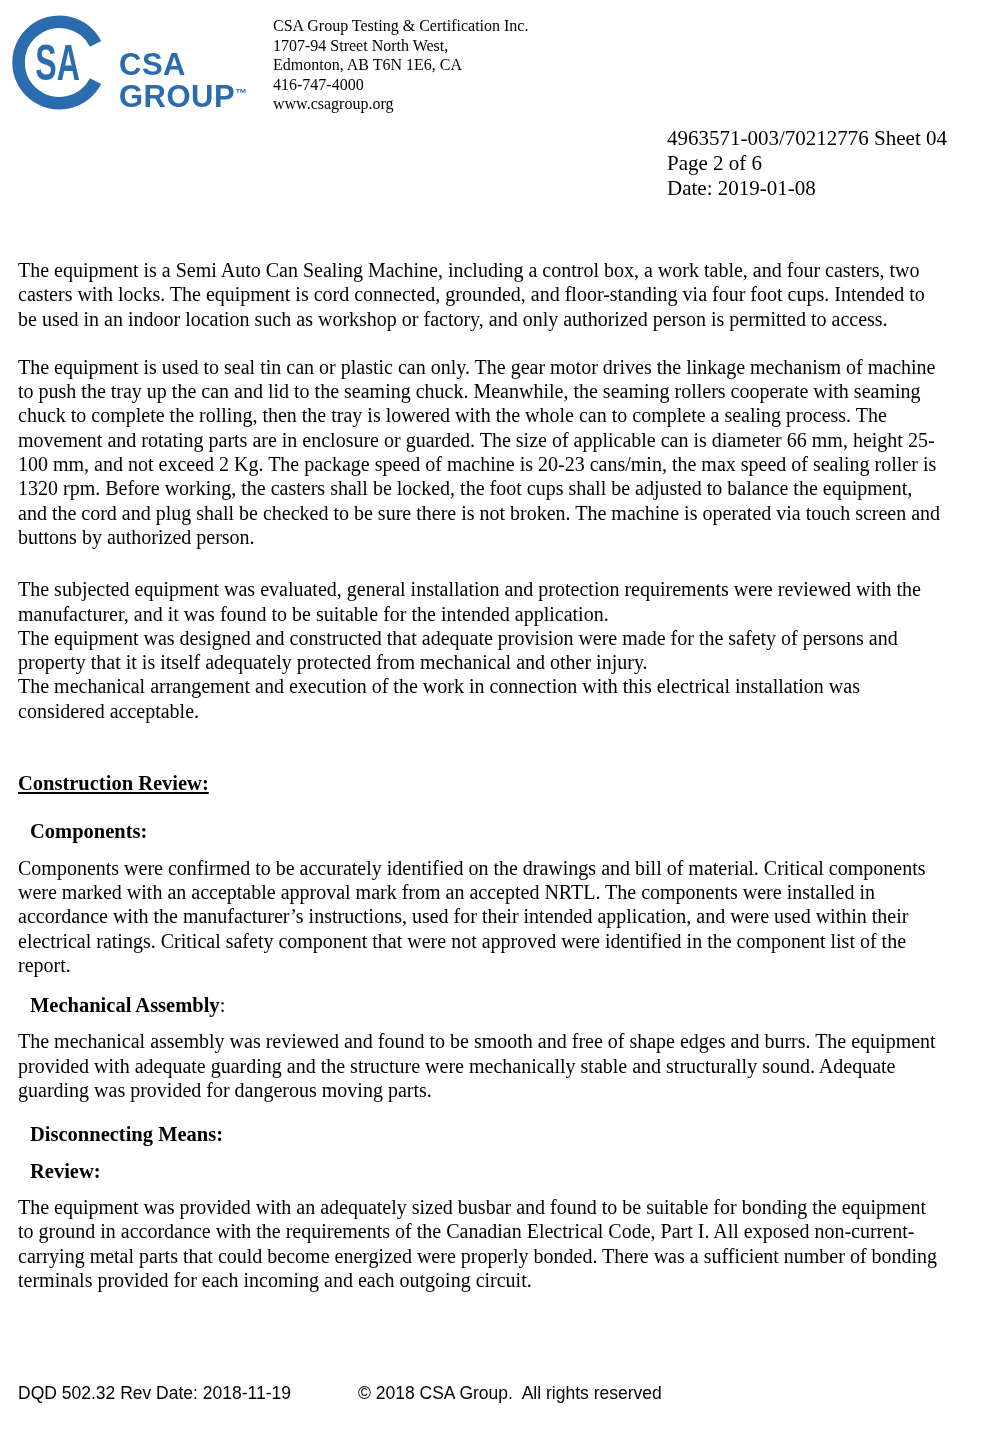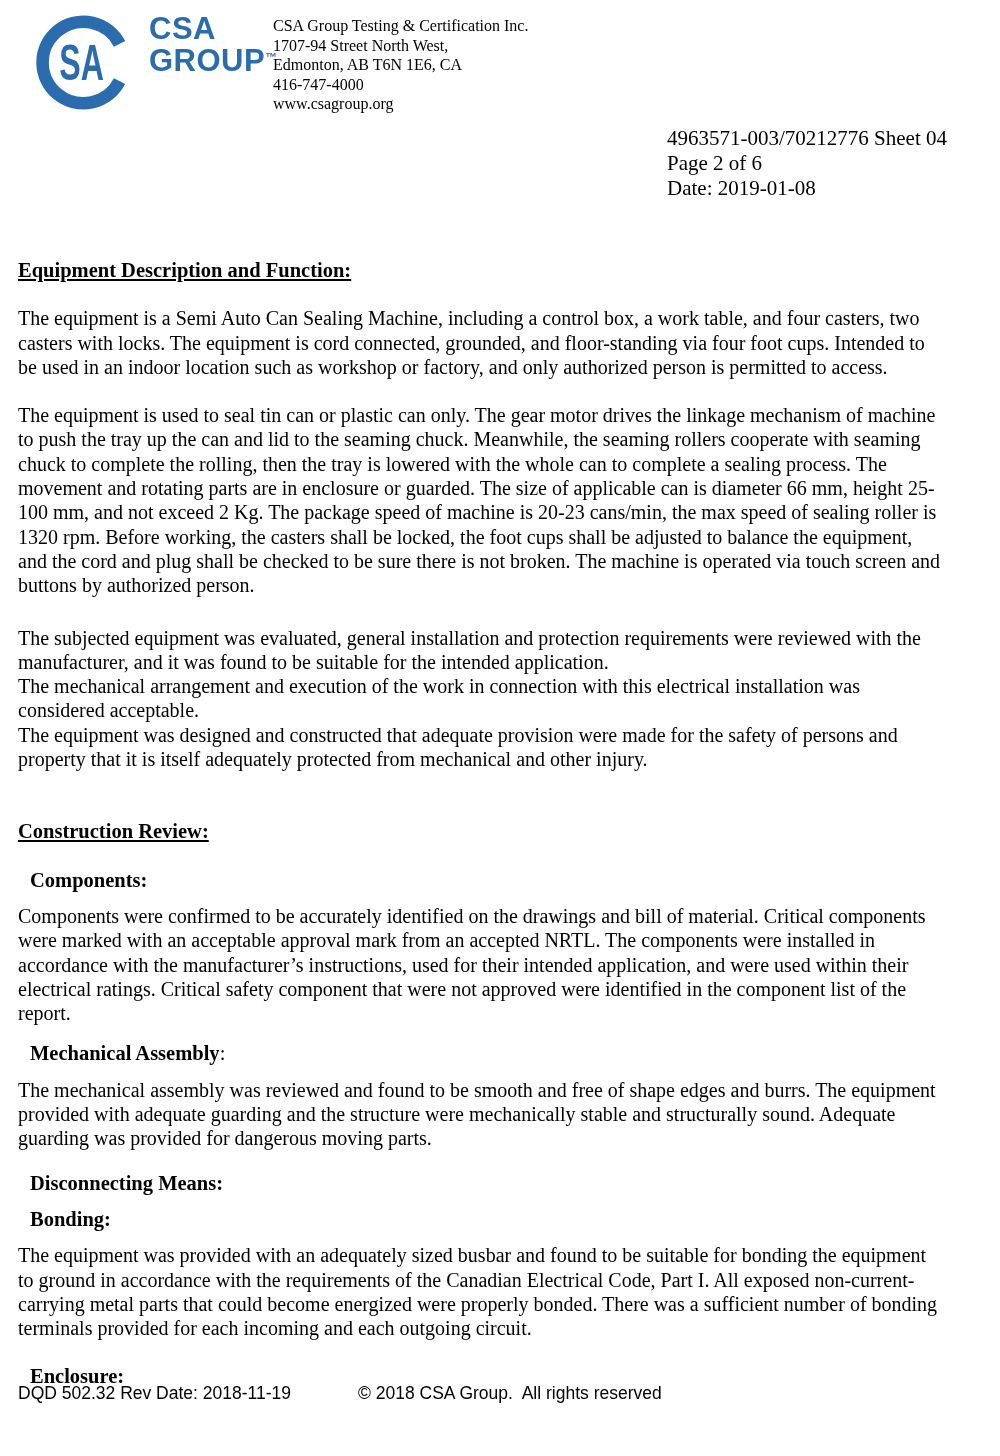--- a/index.html
+++ b/index.html
@@ -8,22 +8,22 @@
     background: #ffffff;
     font-family: "Liberation Serif", serif;
     color: #000000;
     position: relative;
     overflow: hidden;
   }
   .page { position: absolute; inset: 0; background: #ffffff; }
 
   
   .logo-wrap {
-    position: absolute; left: 34px; top: 14px;
-    display: flex; align-items: flex-start; gap: 18px;
+    position: absolute; left: 10px; top: 14px;
+    display: flex; align-items: flex-end; gap: 12px;
     color: var(--csa-blue, #2a6cae);
   }
   .logo-mark { width: 97px; height: 97px; display: block; }
   .logo-text {
     font-family: "Liberation Sans", sans-serif;
     font-weight: bold; font-size: 31px; line-height: 29px;
     letter-spacing: 0.5px; color: var(--csa-blue, #2a6cae);
   }
   .logo-tm { font-size: 12px; vertical-align: 10px; letter-spacing: 0; }
 
@@ -91,46 +91,44 @@
   </div>
 
   <div class="doc-ref">
     <div>4963571-003/70212776 Sheet 04</div>
     <div>Page 2 of 6</div>
     <div>Date: 2019-01-08</div>
   </div>
 
   <div class="content">
 
-    <div class="sec-heading">Equipment Description and Function:</div>
 
     <p>The equipment is a Semi Auto Can Sealing Machine, including a control box, a work table, and four casters, two casters with locks. The equipment is cord connected, grounded, and floor-standing via four foot cups. Intended to be used in an indoor location such as workshop or factory, and only authorized person is permitted to access.</p>
 
     <p class="p2">The equipment is used to seal tin can or plastic can only. The gear motor drives the linkage mechanism of machine to push the tray up the can and lid to the seaming chuck. Meanwhile, the seaming rollers cooperate with seaming chuck to complete the rolling, then the tray is lowered with the whole can to complete a sealing process. The movement and rotating parts are in enclosure or guarded. The size of applicable can is diameter 66 mm, height 25-100 mm, and not exceed 2 Kg. The package speed of machine is 20-23 cans/min, the max speed of sealing roller is 1320 rpm. Before working, the casters shall be locked, the foot cups shall be adjusted to balance the equipment, and the cord and plug shall be checked to be sure there is not broken. The machine is operated via touch screen and buttons by authorized person.</p>
 
     <div>
       <p class="tight">The subjected equipment was evaluated, general installation and protection requirements were reviewed with the manufacturer, and it was found to be suitable for the intended application.</p>
+      <p class="tight">The equipment was designed and constructed that adequate provision were made for the safety of persons and property that it is itself adequately protected from mechanical and other injury.</p>
       <p class="tight">The mechanical arrangement and execution of the work in connection with this electrical installation was considered acceptable.</p>
-      <p class="tight">The equipment was designed and constructed that adequate provision were made for the safety of persons and property that it is itself adequately protected from mechanical and other injury.</p>
     </div>
 
     <div class="sec-heading construction">Construction Review:</div>
 
     <div class="sub-heading">Components:</div>
     <p class="components-p">Components were confirmed to be accurately identified on the drawings and bill of material. Critical components were marked with an acceptable approval mark from an accepted NRTL. The components were installed in accordance with the manufacturer’s instructions, used for their intended application, and were used within their electrical ratings. Critical safety component that were not approved were identified in the component list of the report.</p>
 
     <div class="sub-heading"><span>Mechanical Assembly</span><span class="colon-regular">:</span></div>
     <p class="mech-p">The mechanical assembly was reviewed and found to be smooth and free of shape edges and burrs. The equipment provided with adequate guarding and the structure were mechanically stable and structurally sound. Adequate guarding was provided for dangerous moving parts.</p>
 
     <div class="sub-heading">Disconnecting Means:</div>
 
-    <div class="sub-heading">Bonding:</div>
+    <div class="sub-heading">Review:</div>
     <p class="bonding-p">The equipment was provided with an adequately sized busbar and found to be suitable for bonding the equipment to ground in accordance with the requirements of the Canadian Electrical Code, Part I. All exposed non-current-carrying metal parts that could become energized were properly bonded. There was a sufficient number of bonding terminals provided for each incoming and each outgoing circuit.</p>
 
-    <div class="sub-heading">Enclosure:</div>
 
   </div>
 
   <div class="footer">
     <span class="footer-left">DQD 502.32 Rev Date: 2018-11-19</span>
     <span class="footer-copyright">© 2018 CSA Group.  All rights reserved</span>
   </div>
 
 </div>
 

